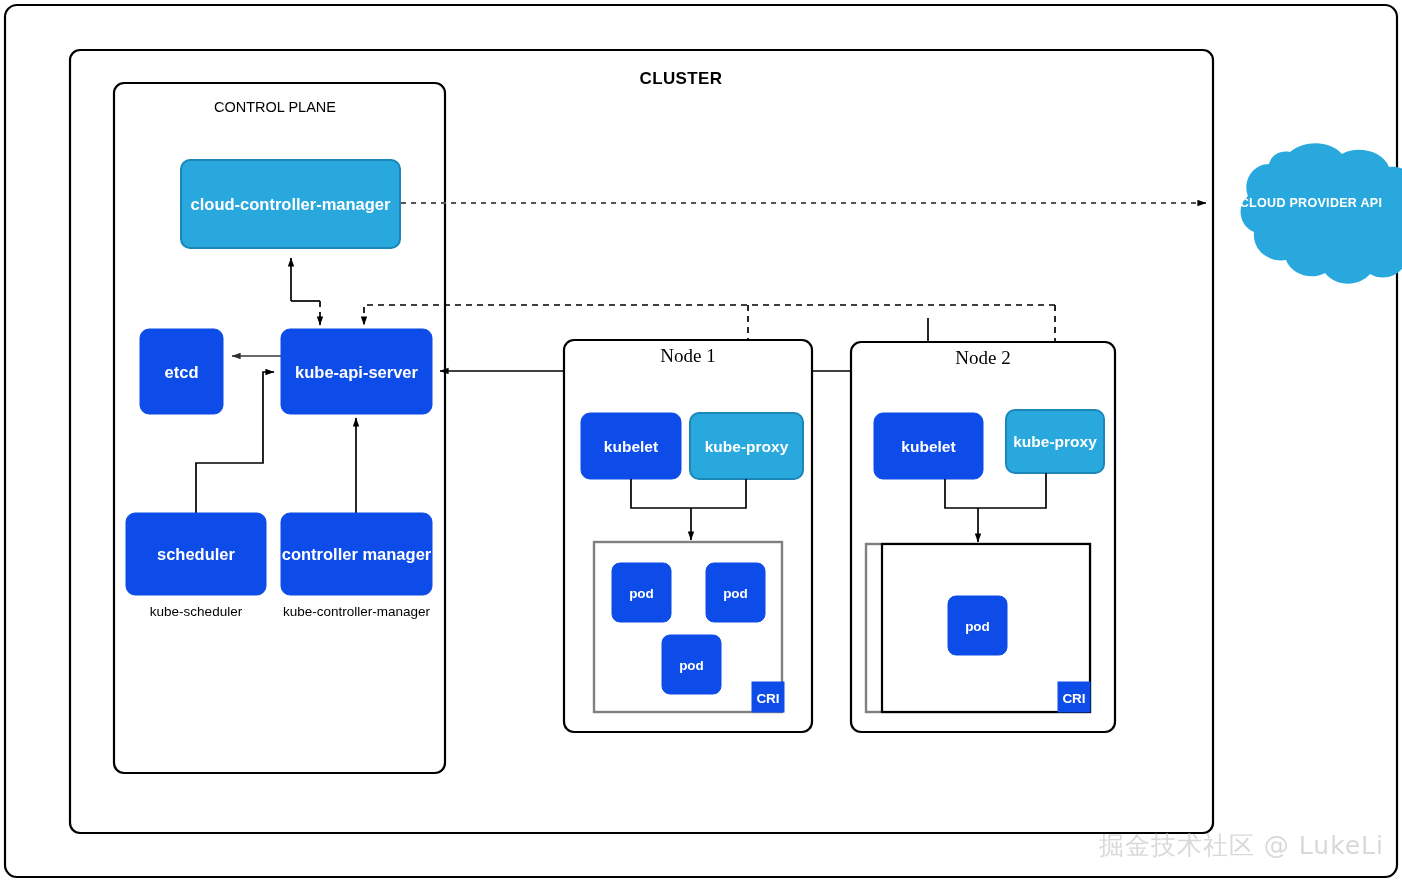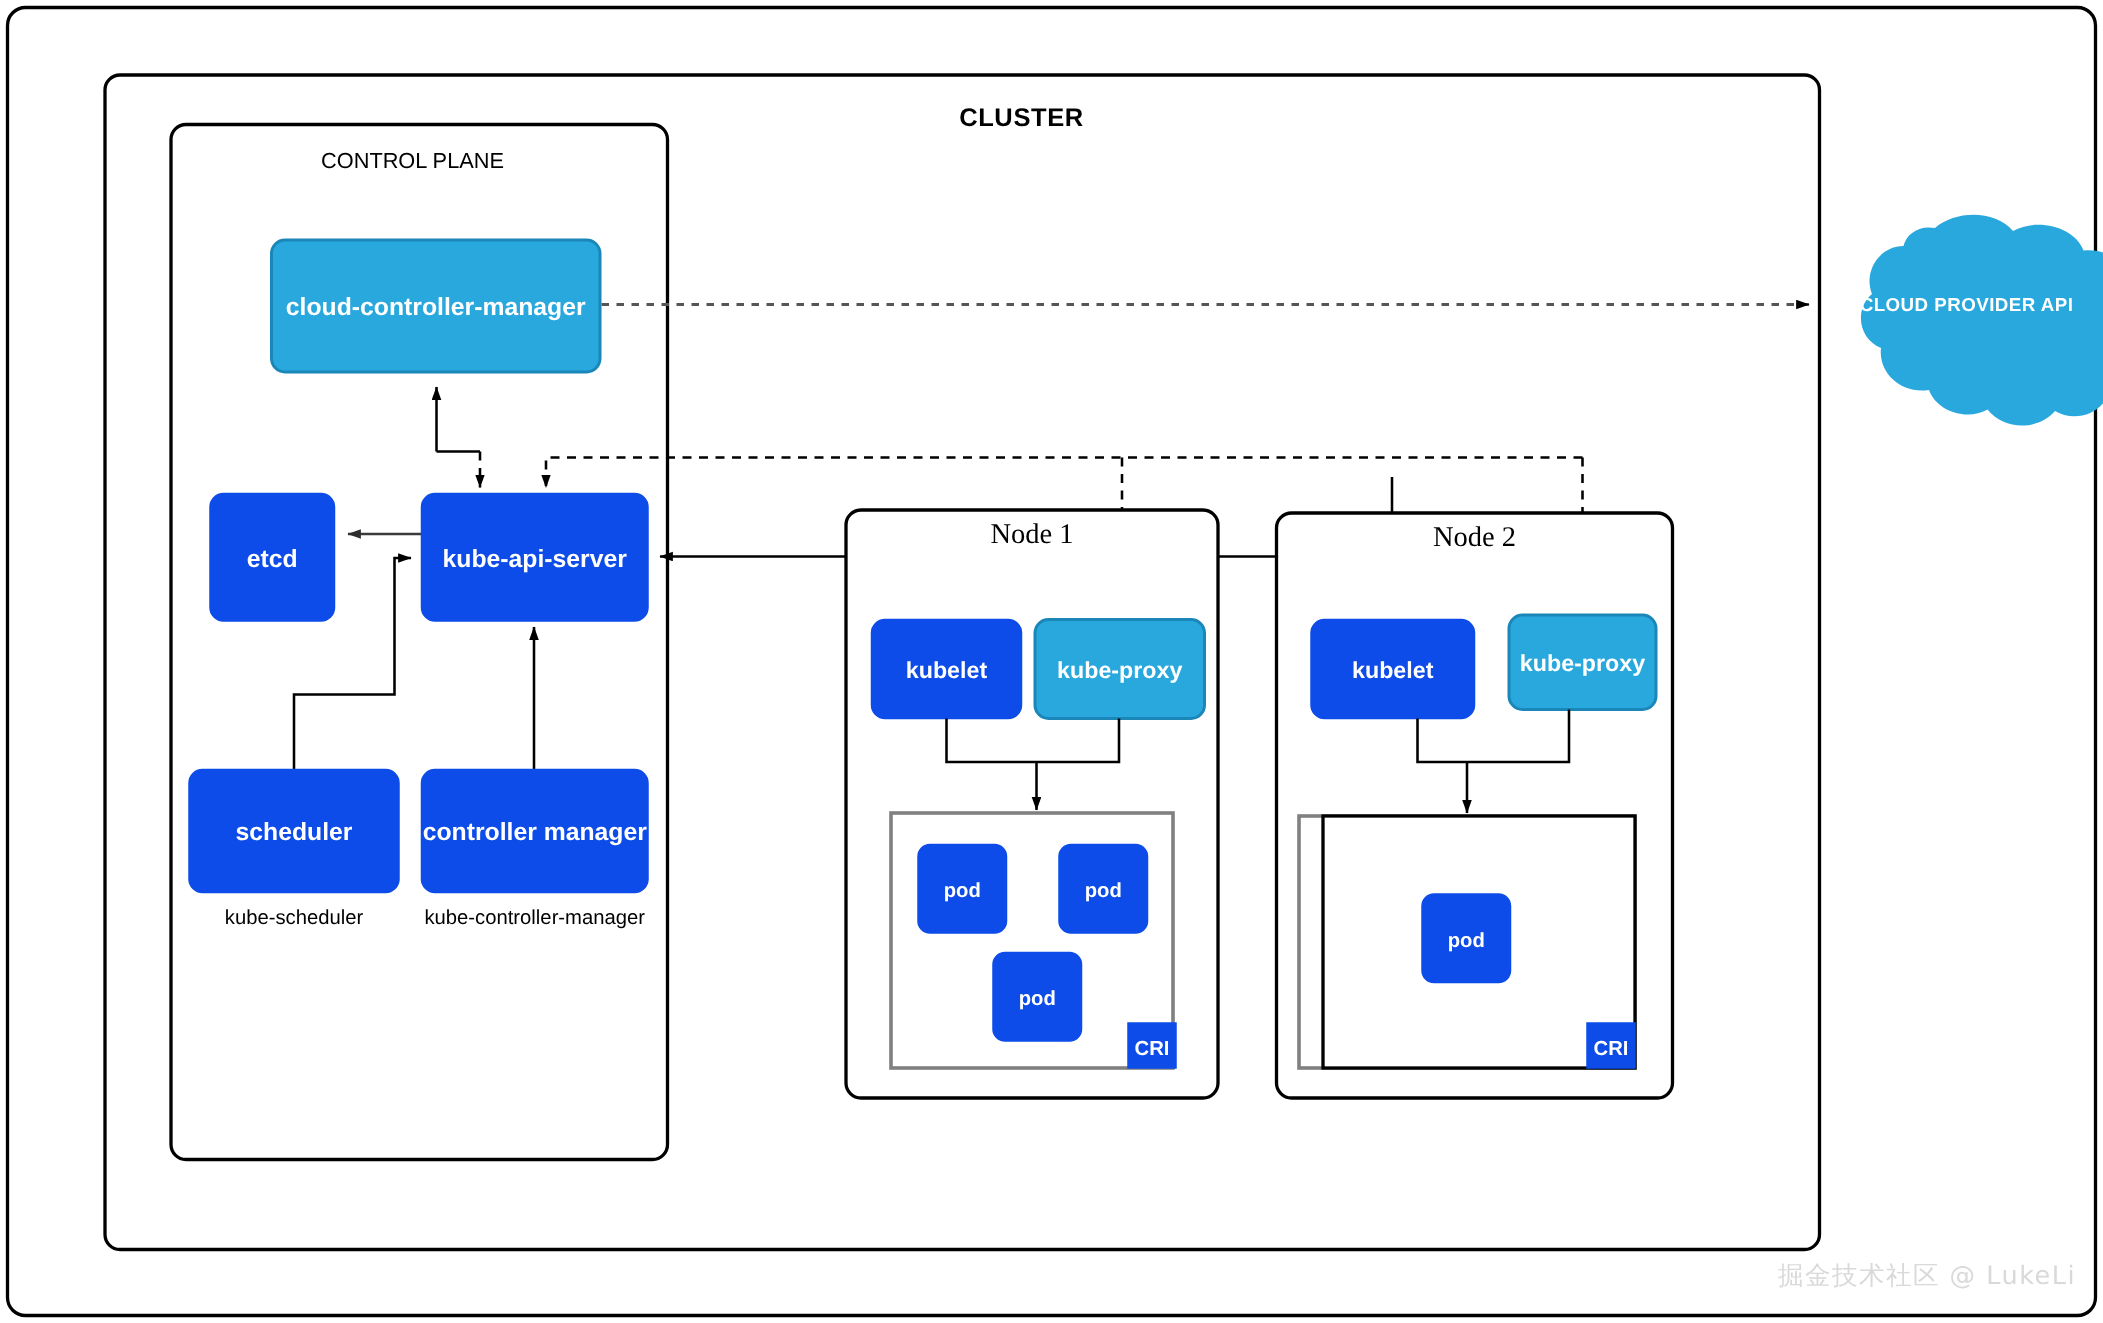--- a/index.html
+++ b/index.html
@@ -14,21 +14,21 @@
   .blue-deep{fill:#0d4ce8;stroke:#0d4ce8;stroke-width:1;}
   .blue-light{fill:#29a8de;stroke:#1b87b8;stroke-width:2;}
   .lbl-white-bold{fill:#ffffff;font-weight:bold;font-family:"Liberation Sans",sans-serif;}
   .lbl-black{fill:#000000;font-family:"Liberation Sans",sans-serif;}
   .lbl-serif{fill:#000000;font-family:"Liberation Serif",serif;}
   .conn{stroke:#000;stroke-width:1.7;fill:none;}
   .conn-gray{stroke:#3a3a3a;stroke-width:1.7;fill:none;}
   .conn-dash{stroke:#000;stroke-width:1.7;fill:none;stroke-dasharray:6 5;}
   .conn-dot{stroke:#555;stroke-width:1.9;fill:none;stroke-dasharray:5 5;}
   .watermark{position:absolute;right:18px;bottom:20px;
-             font-family:"DejaVu Sans",sans-serif;font-size:17px;
+             font-family:"DejaVu Sans",sans-serif;font-size:25px;
              color:#d9d9d9;letter-spacing:1px;white-space:nowrap;}
 </style>
 </head>
 <body>
 
 <div id="stage">
 
   <svg id="diagram" viewBox="0 0 1402 882">
     <defs>
       <marker id="arrowEnd" markerWidth="10" markerHeight="10" refX="8.6" refY="3.2" orient="auto" markerUnits="userSpaceOnUse">

